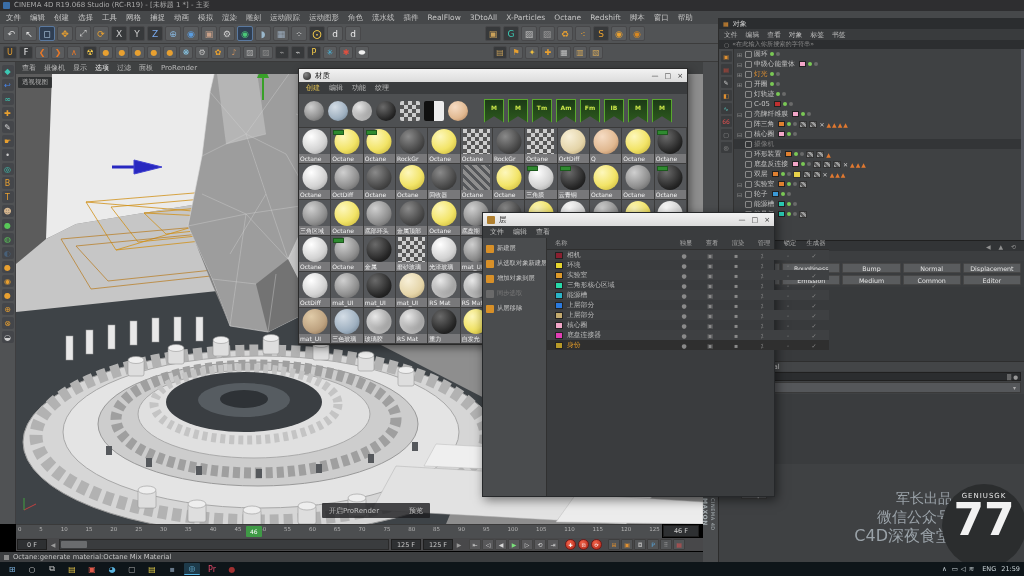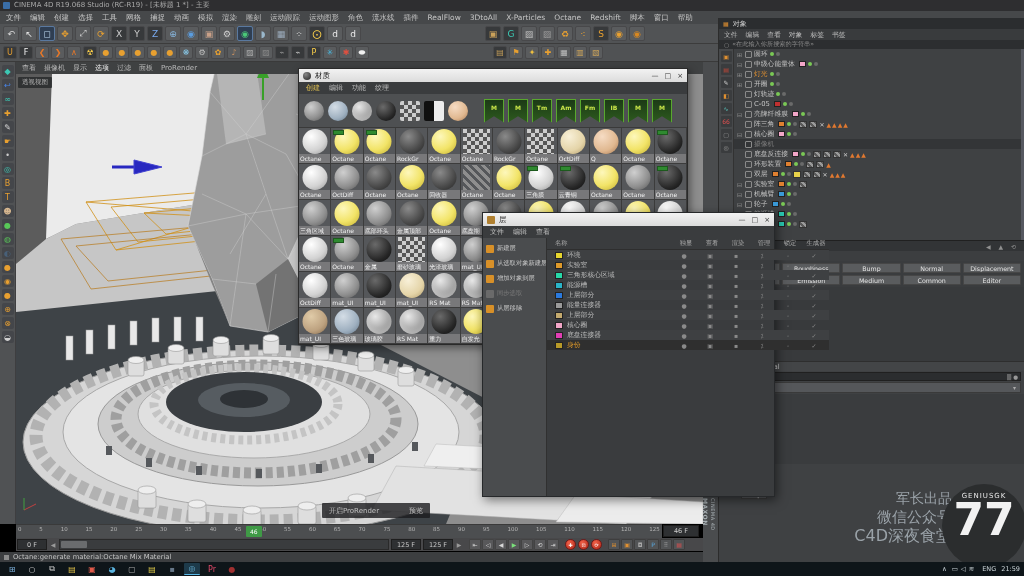--- a/index.html
+++ b/index.html
@@ -496,70 +496,62 @@
           <div class="o-dot" style="background: rgb(106, 106, 106);"></div>
         </div>
         <div class="obj-row dim">
           <div class="o-exp"></div>
           <div class="o-ico"></div>
           <div>摄像机</div>
         </div>
         <div class="obj-row">
           <div class="o-exp"></div>
           <div class="o-ico"></div>
+          <div>环形装置</div>
+          <div class="o-sw" style="background: rgb(224, 128, 48);"></div>
+          <div class="o-dot" style="background: rgb(122, 200, 85);"></div>
+          <div class="o-dot" style="background: rgb(106, 106, 106);"></div>
+          <div class="o-th"></div>
+          <div class="o-th"></div>
+          <div class="o-tri">▲</div>
+        </div>
+        <div class="obj-row">
+          <div class="o-exp"></div>
+          <div class="o-ico"></div>
           <div>底盘反连接</div>
           <div class="o-sw" style="background: rgb(242, 166, 200);"></div>
           <div class="o-dot" style="background: rgb(122, 200, 85);"></div>
           <div class="o-dot" style="background: rgb(106, 106, 106);"></div>
           <div class="o-th"></div>
           <div class="o-th"></div>
           <div class="o-th"></div>
           <div class="o-x">✕</div>
           <div class="o-tri">▲▲▲</div>
         </div>
         <div class="obj-row">
           <div class="o-exp"></div>
           <div class="o-ico"></div>
-          <div>环形装置</div>
-          <div class="o-sw" style="background: rgb(224, 128, 48);"></div>
-          <div class="o-dot" style="background: rgb(122, 200, 85);"></div>
-          <div class="o-dot" style="background: rgb(106, 106, 106);"></div>
-          <div class="o-th"></div>
-          <div class="o-th"></div>
-          <div class="o-tri">▲</div>
-        </div>
-        <div class="obj-row">
-          <div class="o-exp"></div>
-          <div class="o-ico"></div>
           <div>双层</div>
           <div class="o-sw" style="background: rgb(224, 128, 48);"></div>
           <div class="o-dot" style="background: rgb(122, 200, 85);"></div>
           <div class="o-dot" style="background: rgb(106, 106, 106);"></div>
           <div class="o-th yellow"></div>
           <div class="o-th"></div>
           <div class="o-th"></div>
           <div class="o-x">✕</div>
           <div class="o-tri">▲▲▲</div>
         </div>
         <div class="obj-row">
           <div class="o-exp">⊟</div>
           <div class="o-ico"></div>
           <div>实验室</div>
           <div class="o-sw" style="background: rgb(224, 128, 48);"></div>
           <div class="o-dot" style="background: rgb(122, 200, 85);"></div>
           <div class="o-dot" style="background: rgb(106, 106, 106);"></div>
           <div class="o-th"></div>
-        </div>
-        <div class="obj-row">
-          <div class="o-exp">⊟</div>
-          <div class="o-ico"></div>
-          <div>机械臂</div>
-          <div class="o-sw" style="background: rgb(58, 154, 216);"></div>
-          <div class="o-dot" style="background: rgb(122, 200, 85);"></div>
-          <div class="o-dot" style="background: rgb(106, 106, 106);"></div>
         </div>
         <div class="obj-row">
           <div class="o-exp">⊟</div>
           <div class="o-ico"></div>
           <div>轮子</div>
           <div class="o-sw" style="background: rgb(58, 154, 216);"></div>
           <div class="o-dot" style="background: rgb(122, 200, 85);"></div>
           <div class="o-dot" style="background: rgb(106, 106, 106);"></div>
         </div>
         <div class="obj-row">
@@ -998,20 +990,30 @@
       <div class="lay-header" id="lay-cols">
           <div style="width: 126px; padding-left: 8px; flex: 0 0 auto;">名称</div>
           <div style="width: 26px; text-align: center; flex: 0 0 auto;">独显</div>
           <div style="width: 26px; text-align: center; flex: 0 0 auto;">查看</div>
           <div style="width: 26px; text-align: center; flex: 0 0 auto;">渲染</div>
           <div style="width: 26px; text-align: center; flex: 0 0 auto;">管理</div>
           <div style="width: 26px; text-align: center; flex: 0 0 auto;">锁定</div>
           <div style="width: 26px; text-align: center; flex: 0 0 auto;">生成器</div>
         </div>
       <div id="lay-rows">
+          <div class="lay-row">
+            <div class="lay-sw" style="background: rgb(138, 32, 48);"></div>
+            <div class="lay-name">相机</div>
+            <div class="lay-dot">●</div>
+            <div class="lay-dot">▣</div>
+            <div class="lay-dot">▪</div>
+            <div class="lay-dot">⁒</div>
+            <div class="lay-dot">◦</div>
+            <div class="lay-dot">✓</div>
+          </div>
           <div class="lay-row">
             <div class="lay-sw" style="background: rgb(230, 213, 46);"></div>
             <div class="lay-name">环境</div>
             <div class="lay-dot">●</div>
             <div class="lay-dot">▣</div>
             <div class="lay-dot">▪</div>
             <div class="lay-dot">⁒</div>
             <div class="lay-dot">◦</div>
             <div class="lay-dot">✓</div>
           </div>
@@ -1049,30 +1051,20 @@
             <div class="lay-sw" style="background: rgb(42, 122, 222);"></div>
             <div class="lay-name">上层部分</div>
             <div class="lay-dot">●</div>
             <div class="lay-dot">▣</div>
             <div class="lay-dot">▪</div>
             <div class="lay-dot">⁒</div>
             <div class="lay-dot">◦</div>
             <div class="lay-dot">✓</div>
           </div>
           <div class="lay-row">
-            <div class="lay-sw" style="background: rgb(154, 154, 154);"></div>
-            <div class="lay-name">能量连接器</div>
-            <div class="lay-dot">●</div>
-            <div class="lay-dot">▣</div>
-            <div class="lay-dot">▪</div>
-            <div class="lay-dot">⁒</div>
-            <div class="lay-dot">◦</div>
-            <div class="lay-dot">✓</div>
-          </div>
-          <div class="lay-row">
             <div class="lay-sw" style="background: rgb(196, 170, 110);"></div>
             <div class="lay-name">上层部分</div>
             <div class="lay-dot">●</div>
             <div class="lay-dot">▣</div>
             <div class="lay-dot">▪</div>
             <div class="lay-dot">⁒</div>
             <div class="lay-dot">◦</div>
             <div class="lay-dot">✓</div>
           </div>
           <div class="lay-row">

